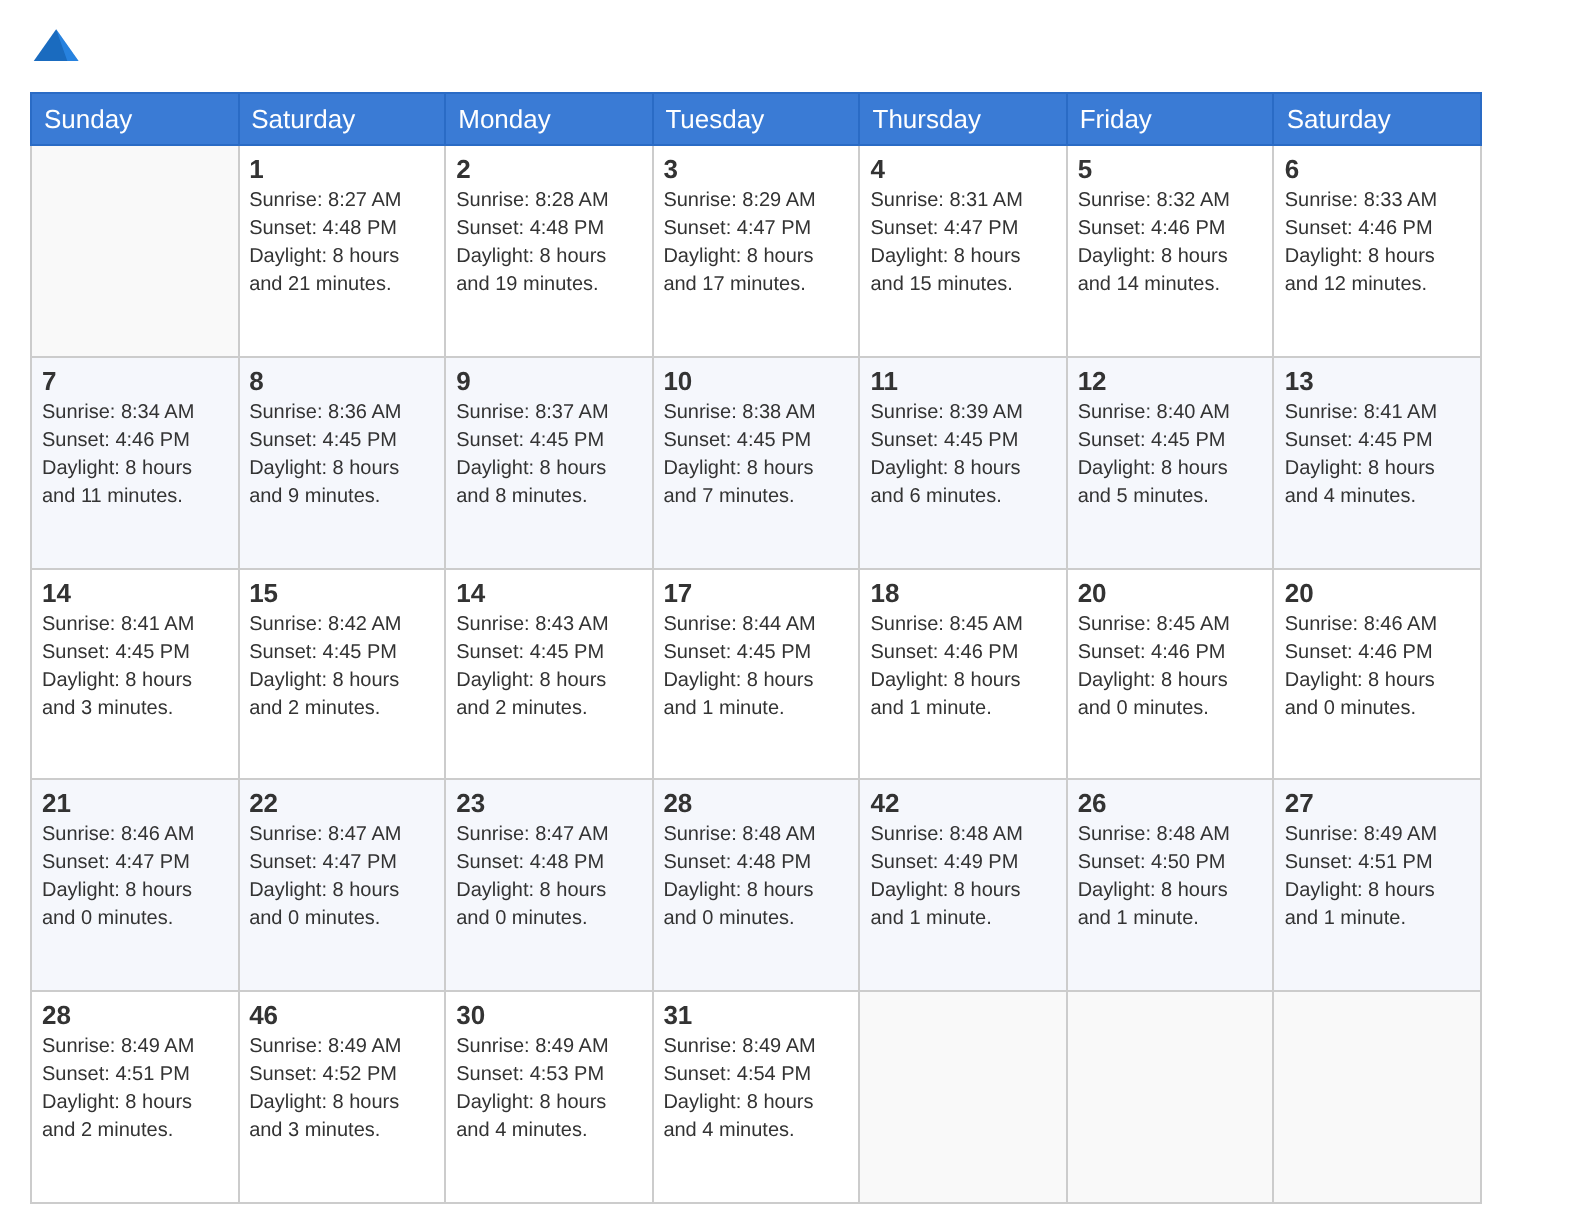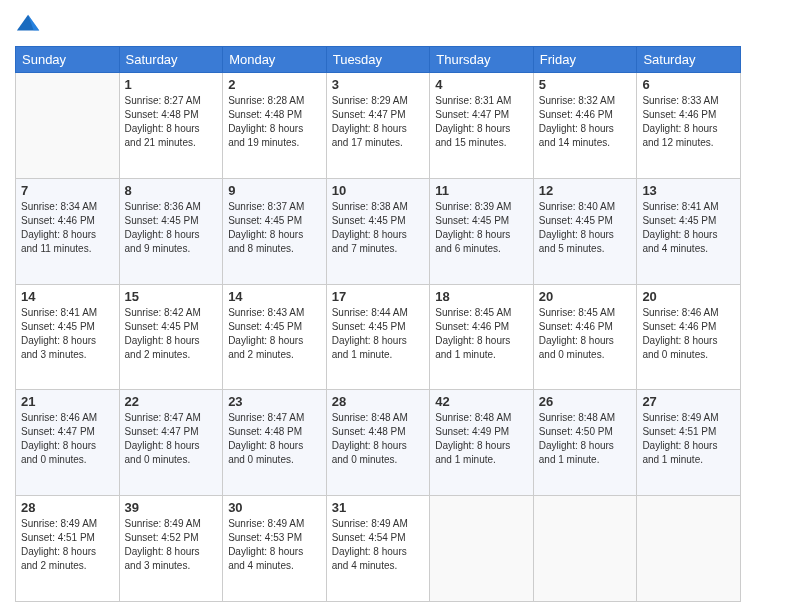--- a/index.html
+++ b/index.html
@@ -247,21 +247,21 @@
             <span class="day-num">27</span>
             <div class="day-info">Sunrise: 8:49 AM<br>Sunset: 4:51 PM<br>Daylight: 8 hours and 1 minute.</div>
           </td>
         </tr>
         <tr>
           <td>
             <span class="day-num">28</span>
             <div class="day-info">Sunrise: 8:49 AM<br>Sunset: 4:51 PM<br>Daylight: 8 hours and 2 minutes.</div>
           </td>
           <td>
-            <span class="day-num">39</span>
+            <span class="day-num">46</span>
             <div class="day-info">Sunrise: 8:49 AM<br>Sunset: 4:52 PM<br>Daylight: 8 hours and 3 minutes.</div>
           </td>
           <td>
             <span class="day-num">30</span>
             <div class="day-info">Sunrise: 8:49 AM<br>Sunset: 4:53 PM<br>Daylight: 8 hours and 4 minutes.</div>
           </td>
           <td>
             <span class="day-num">31</span>
             <div class="day-info">Sunrise: 8:49 AM<br>Sunset: 4:54 PM<br>Daylight: 8 hours and 4 minutes.</div>
           </td>

